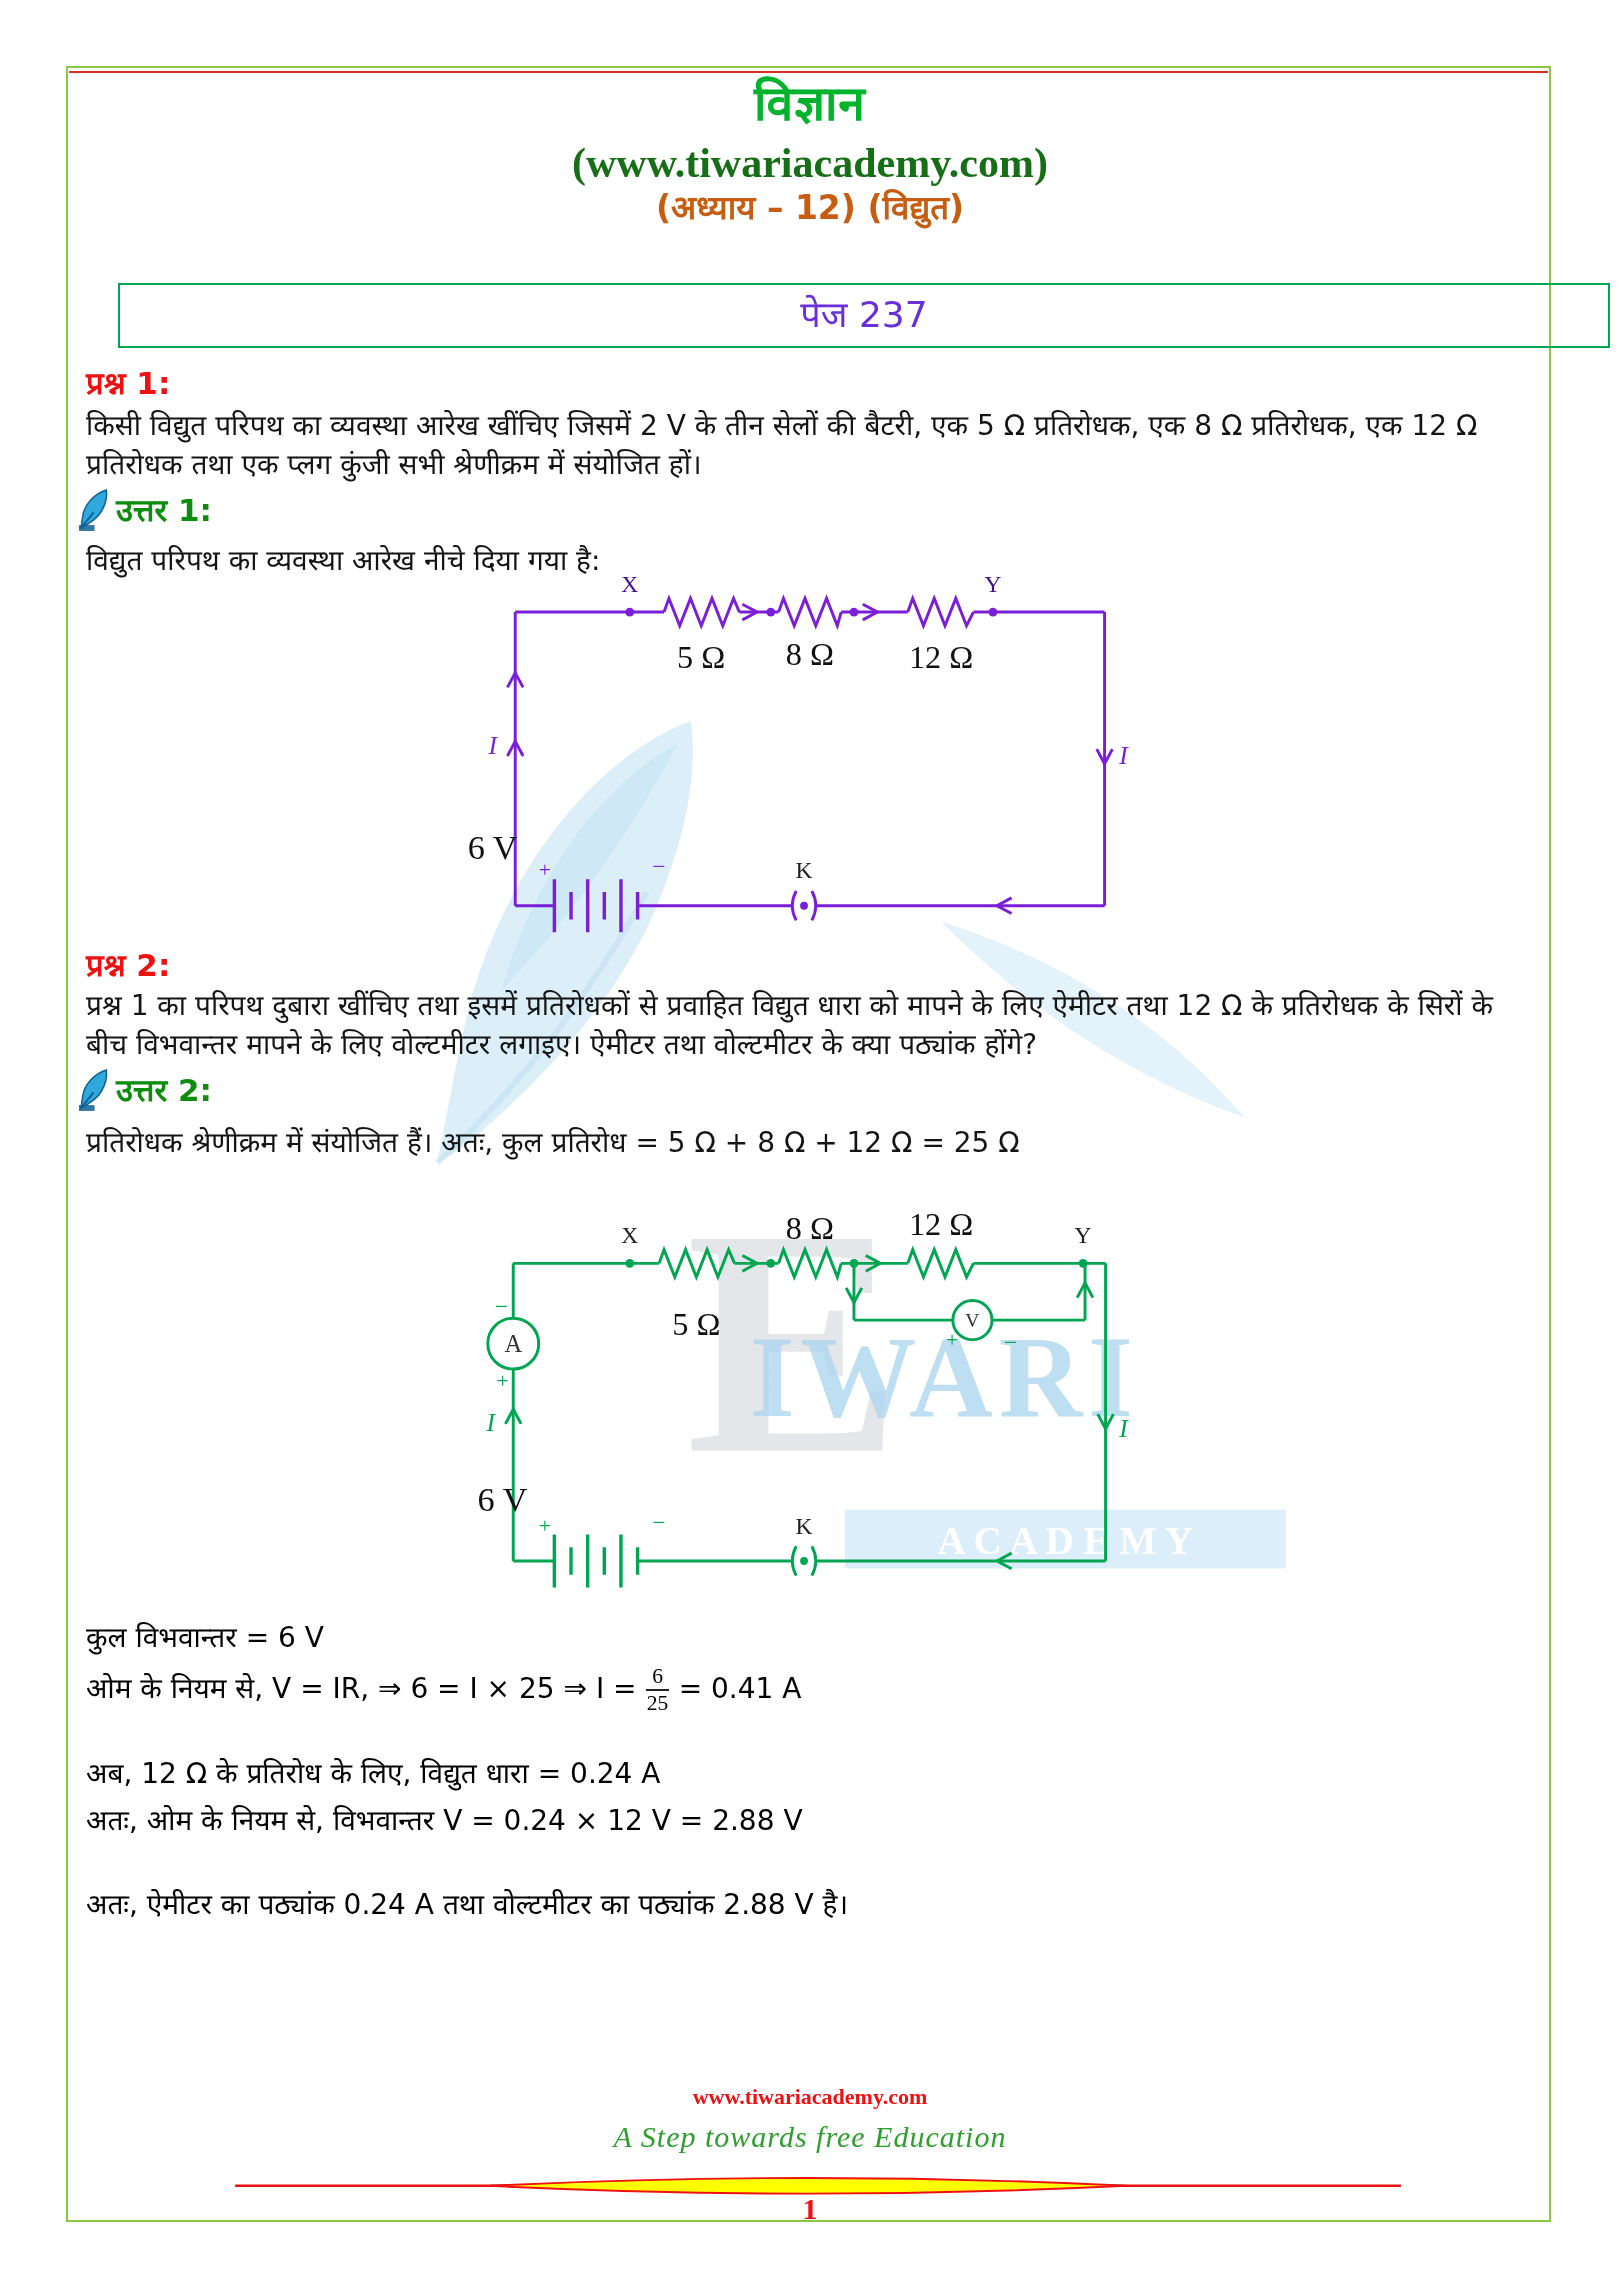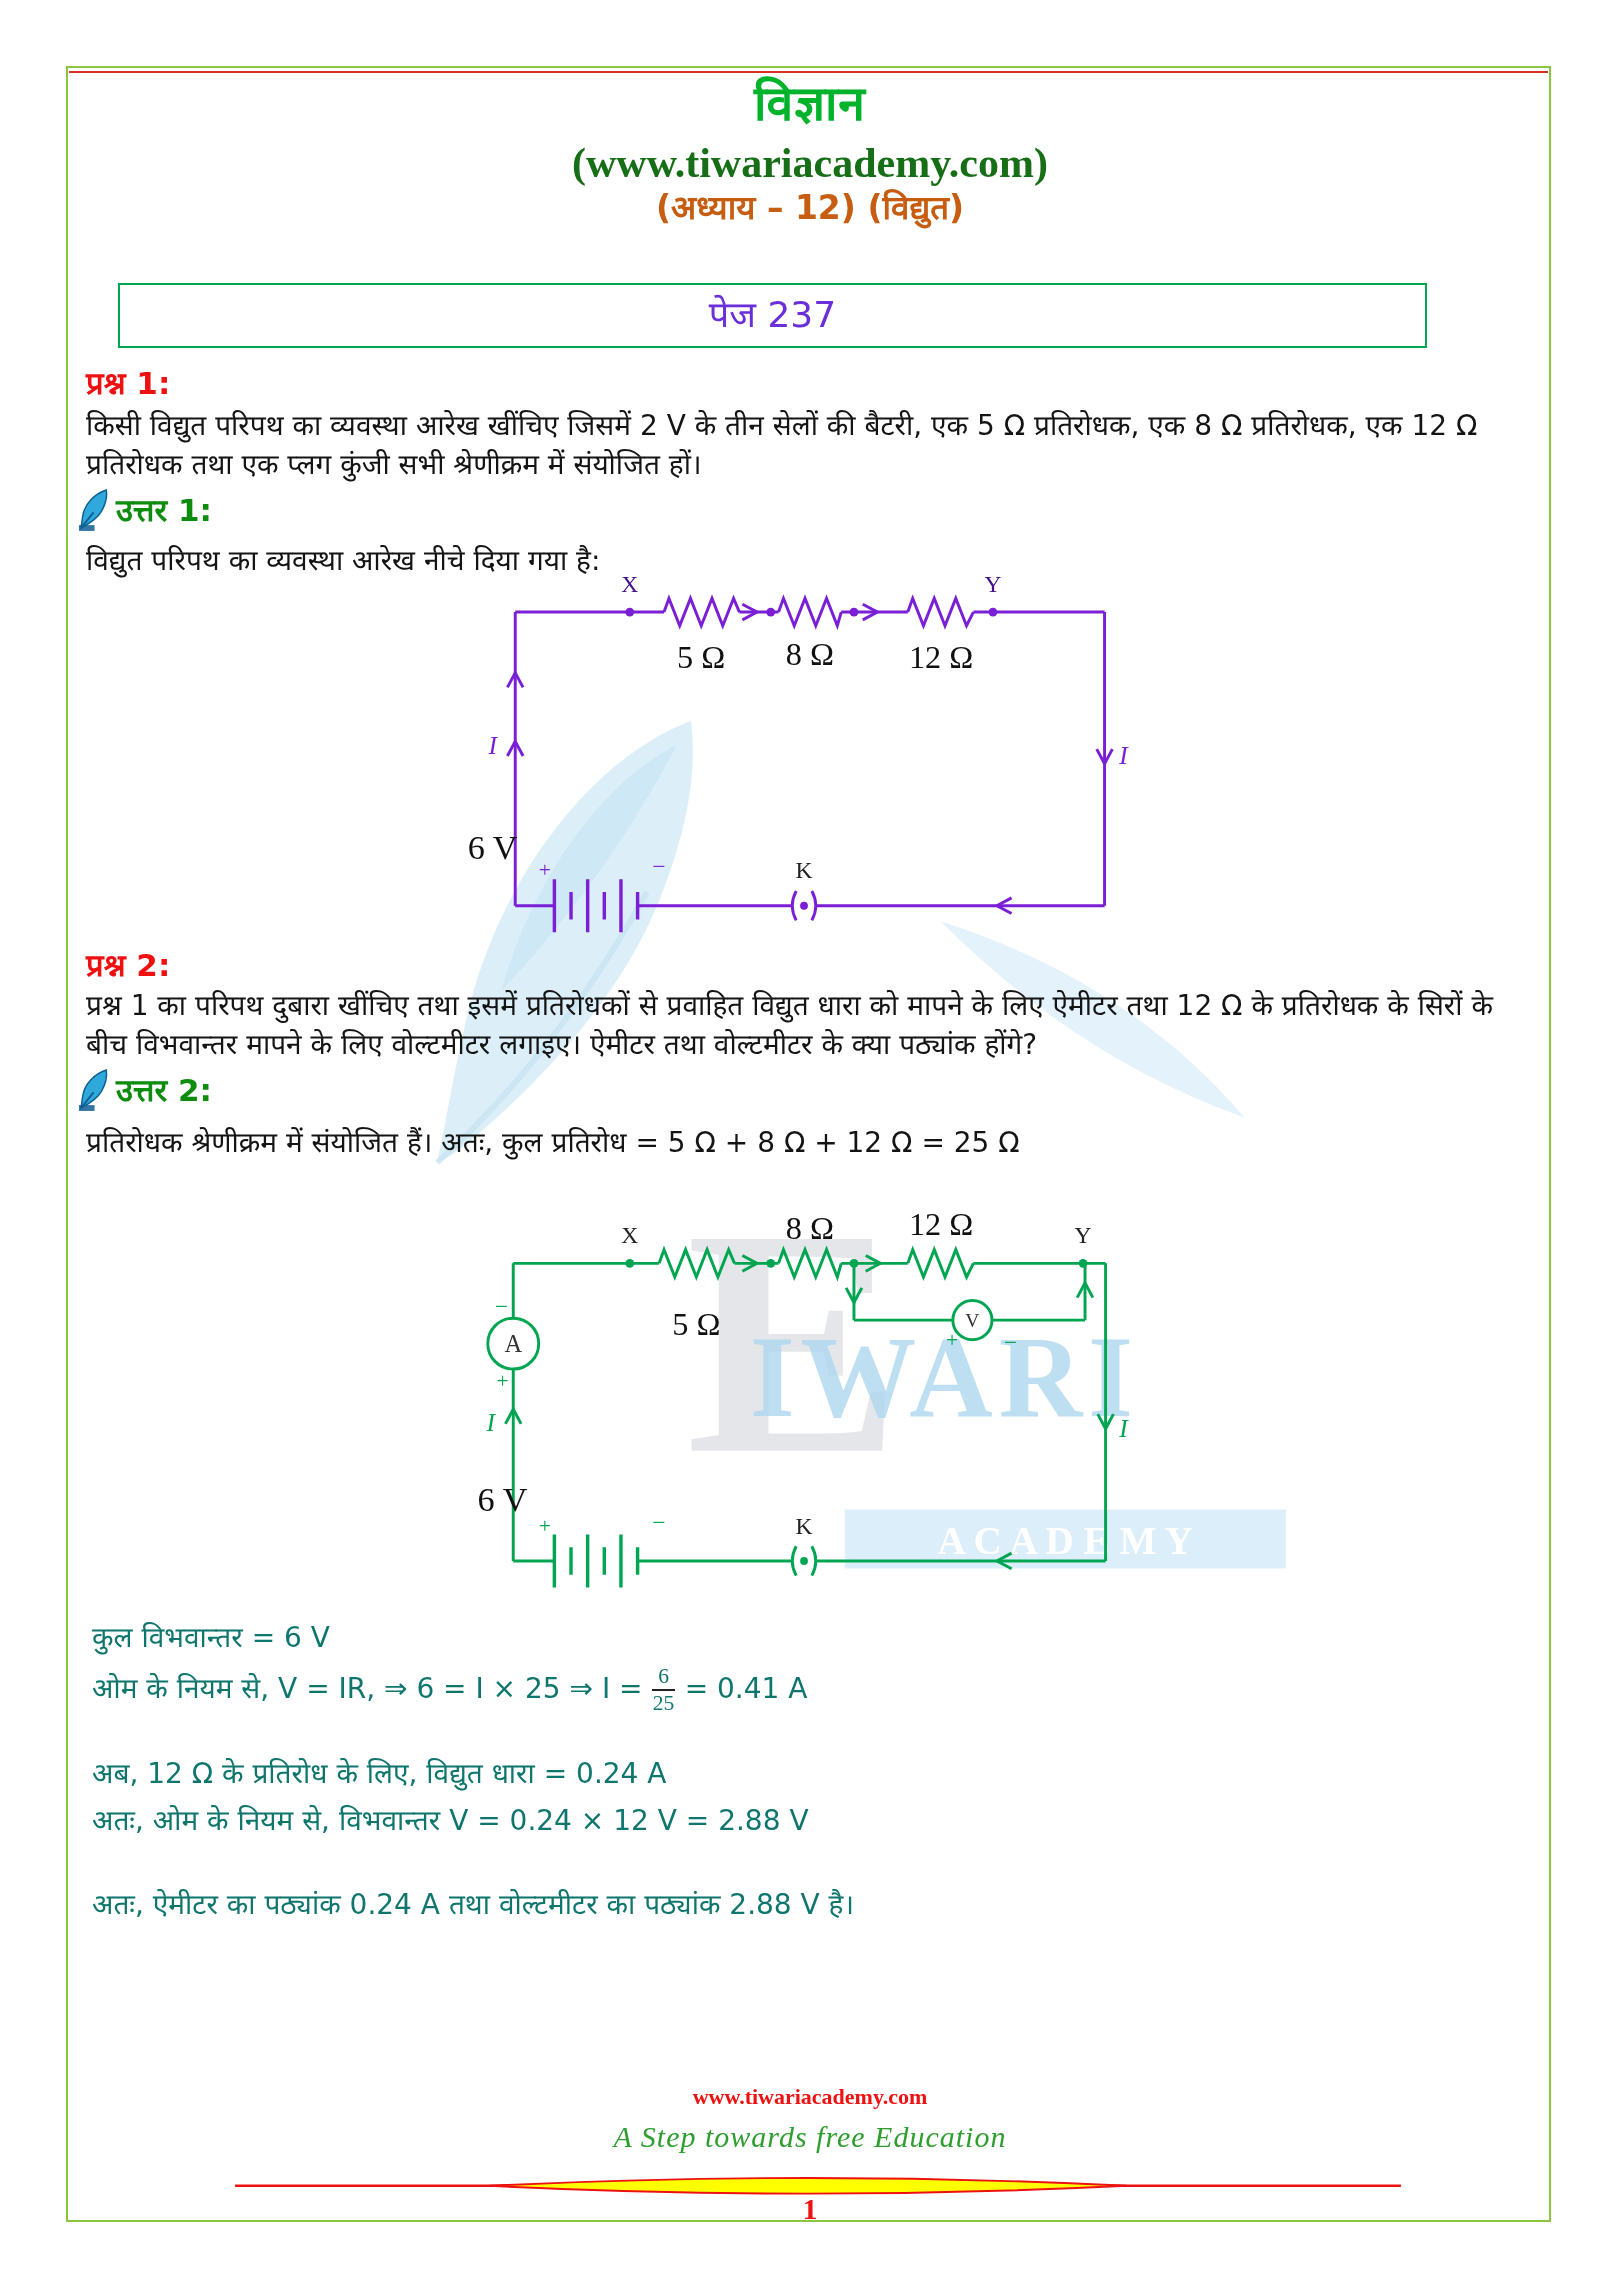--- a/index.html
+++ b/index.html
@@ -6,28 +6,28 @@
   .page{position:relative;width:1621px;height:2293px;background:#ffffff;
         font-family:"DejaVu Sans","Liberation Serif",sans-serif;color:#151515;overflow:hidden}
   .abs{position:absolute}
   .ctr{left:66px;width:1488px;text-align:center}
   .page-border{left:66px;top:66px;width:1485px;height:2156px;border:2.9px solid var(--page_border_green,#8CC63F);box-sizing:border-box}
   .red-rule{left:69px;top:71px;width:1479px;height:2px;background:#D93025}
   .title{top:69px;font-size:48px;font-weight:700;color:var(--title_green,#00B32B);letter-spacing:1px}
   .site{top:139px;font-size:42px;font-weight:700;font-family:"Liberation Serif",serif;color:var(--site_green,#166E16)}
   .chapter{top:184px;font-size:33px;font-weight:700;color:var(--chapter_orange,#C65D11)}
   .klass{top:231px;font-size:29px;font-weight:700;color:var(--class_red,#E31A16)}
-  .pagebox{left:118px;top:283px;width:1309px;height:65px;border:2.9px solid var(--box_border_green,#00A651);
+  .pagebox{left:118px;top:283px;width:1492px;height:65px;border:2.9px solid var(--box_border_green,#00A651);
            box-sizing:border-box;text-align:center;line-height:59px;font-size:36px;color:var(--page_label_purple,#6A2FD8)}
   .qhead{left:86px;font-size:31px;font-weight:700;color:var(--heading_red,#EE1111)}
   .body-txt{left:86px;width:1453px;font-size:28px;line-height:39px;color:#141414}
   .ansrow{left:77px;display:flex;align-items:flex-start;gap:0}
   .anshead{font-size:31px;font-weight:700;color:var(--answer_green,#0E8C0E)}
   .circ{pointer-events:none}
-  .sline{left:92px;width:1453px;font-size:28px;color:#0f766e}
+  .sline{left:86px;width:1453px;font-size:28px;color:#000000}
   .frac{display:inline-block;vertical-align:middle;text-align:center;font-size:21.6px;line-height:1.15;
         font-family:"Liberation Serif",serif;margin:0 9.8px}
   .frac .num{display:block;border-bottom:2px solid #222;padding:0 5.9px}
   .f-site{top:2084px;font-size:22px;font-weight:700;font-family:"Liberation Serif",serif;color:var(--footer_red,#EE1111)}
   .f-tag{top:2120px;font-size:30px;font-style:italic;letter-spacing:1px;font-family:"Liberation Serif",serif;color:var(--tagline_green,#2E9E2E)}
   .f-num{top:2192px;font-size:30px;font-weight:700;font-family:"Liberation Serif",serif;color:var(--footer_red,#EE1111)}
   .z0{z-index:0}.z2{z-index:2}
   svg text{font-family:"Liberation Serif","DejaVu Serif",serif}
   .c1stroke{stroke:var(--circuit1_purple,#7A1FD6);fill:none;stroke-width:3}
   .c2stroke{stroke:var(--circuit2_green,#00A551);fill:none;stroke-width:3}

